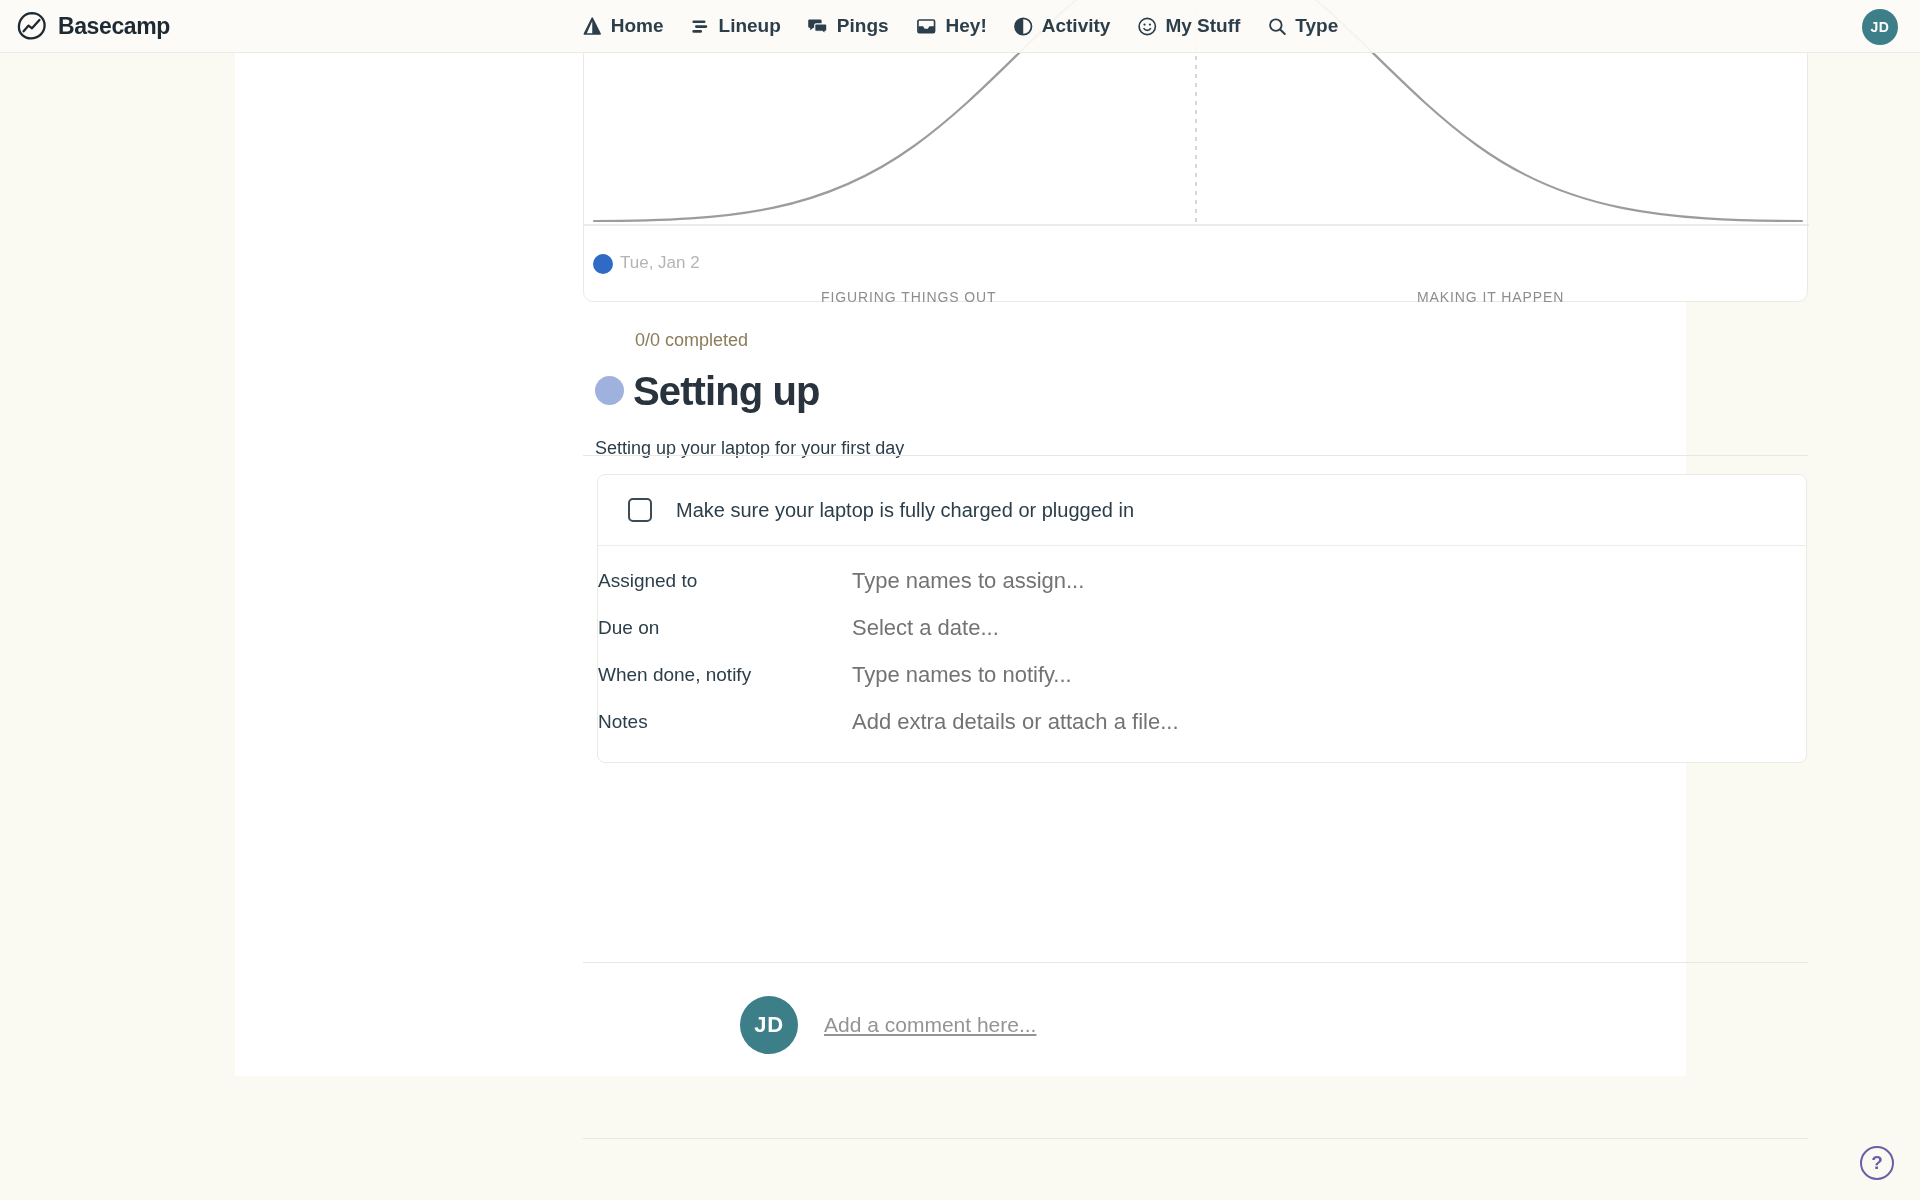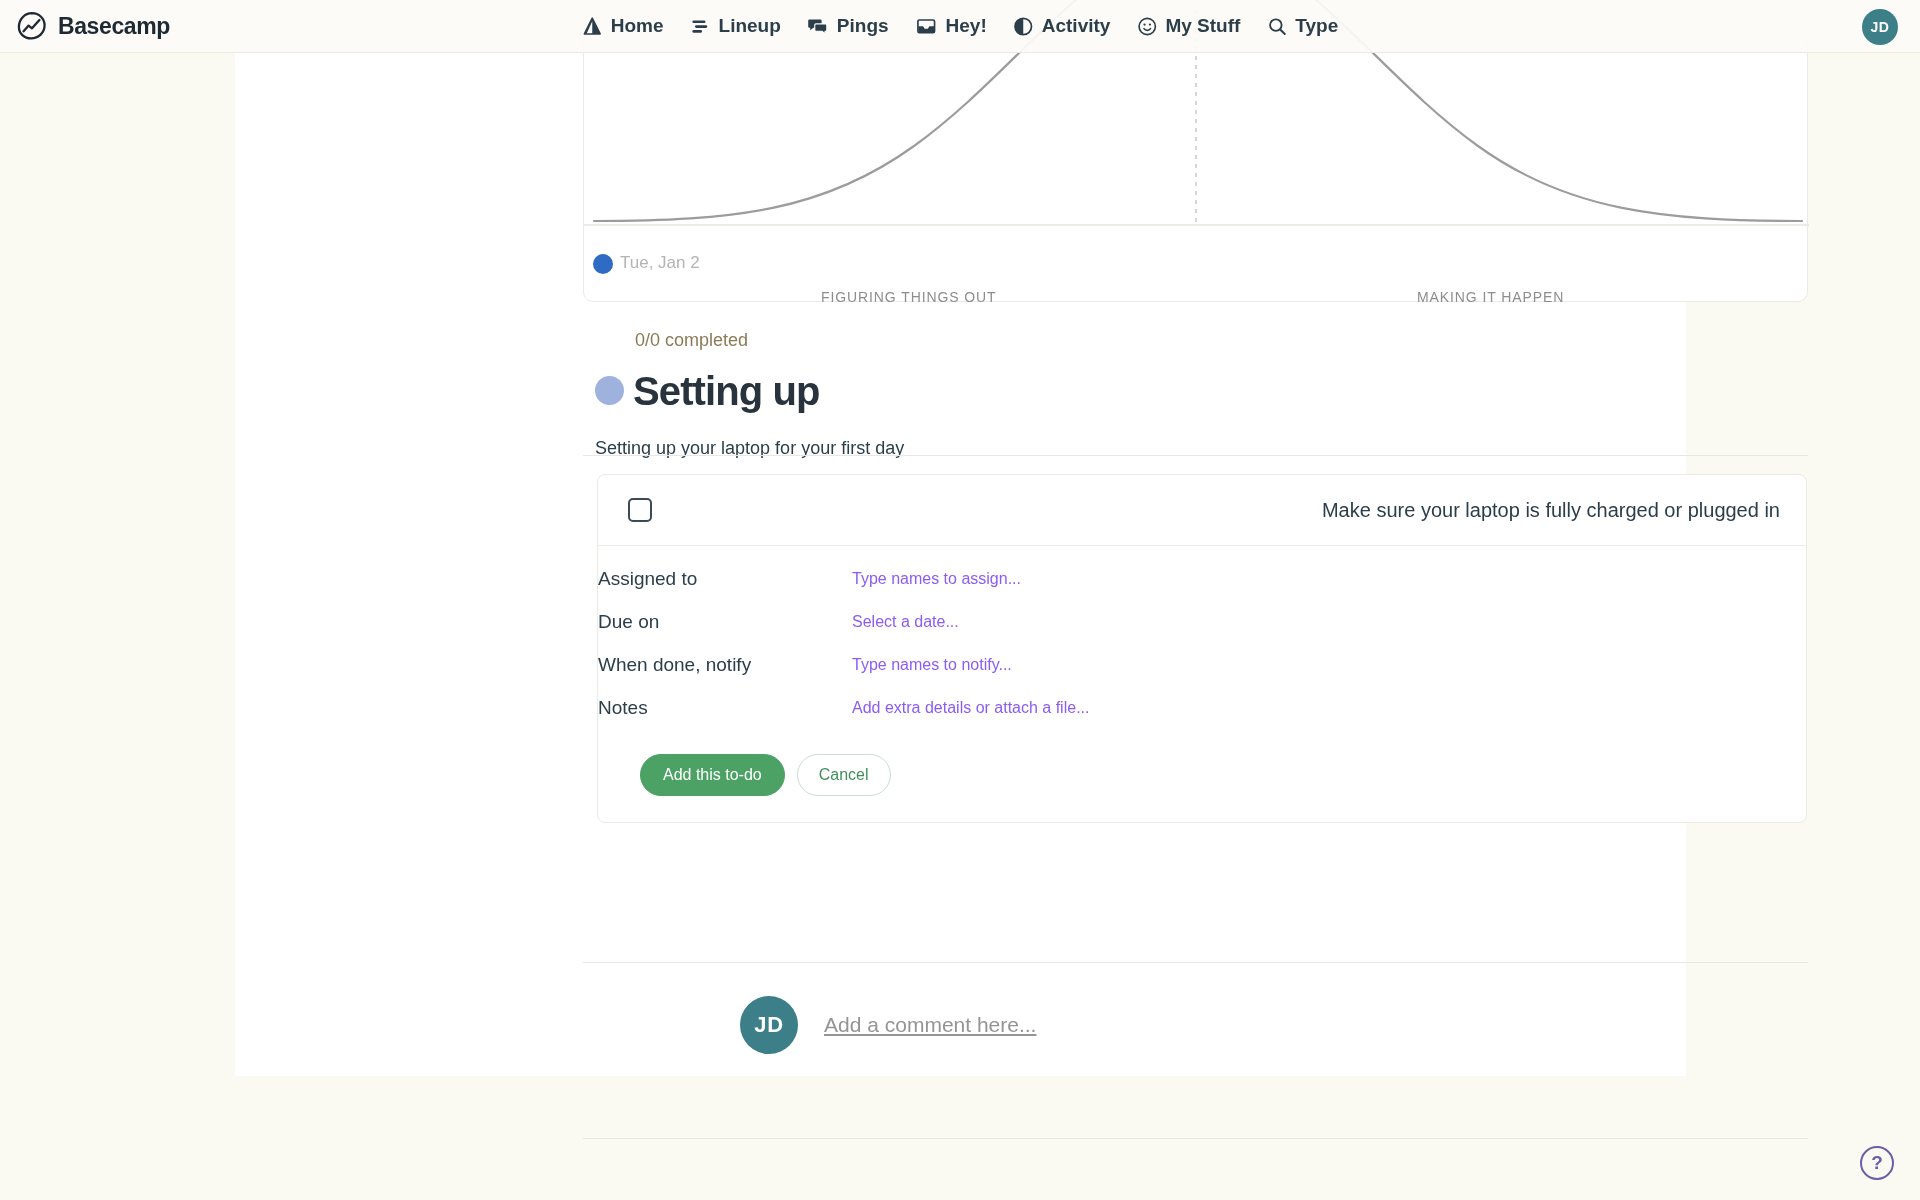--- a/index.html
+++ b/index.html
@@ -207,24 +207,23 @@
     left: 362px;
     top: 474px;
     width: 1210px;
     border: 1px solid #eceae5;
     border-radius: 8px;
     background: #ffffff;
   }
   .todo-head {
     display: flex;
     align-items: center;
-    gap: 8px;
+    gap: 24px;
     padding: 23px 26px 23px 30px;
     border-bottom: 1px solid #eeece7;
-    justify-content: space-between;
   }
   .todo-checkbox {
     width: 24px;
     height: 24px;
     border: 2px solid #3b4a57;
     border-radius: 5px;
     background: #ffffff;
     flex: 0 0 auto;
     cursor: pointer;
   }
@@ -243,22 +242,22 @@
   }
   .field-label {
     width: 254px;
     text-align: left;
     padding-right: 15px;
     font-size: 19px;
     color: #2c3e4a;
     flex: 0 0 auto;
   }
   .field-value {
-    font-size: 16px;
-    color: #8b5cf6;
+    font-size: 22px;
+    color: #737373;
     cursor: text;
   }
 
   .todo-actions {
     display: flex;
     align-items: center;
     gap: 12px;
     padding: 8px 0 26px 42px;
   }
   .btn {
@@ -410,24 +409,20 @@
           <span class="field-value">Type names to notify...</span>
         </div>
 
         <div class="field-row">
           <span class="field-label">Notes</span>
           <span class="field-value">Add extra details or attach a file...</span>
         </div>
 
       </div>
 
-      <div class="todo-actions">
-        <button class="btn btn-primary">Add this to-do</button>
-        <button class="btn btn-secondary">Cancel</button>
-      </div>
 
     </div>
 
     <div class="comment-divider"></div>
     <div class="comment-row">
       <span class="comment-avatar">JD</span>
       <span class="comment-placeholder">Add a comment here...</span>
     </div>
     <div class="bottom-divider"></div>
 

